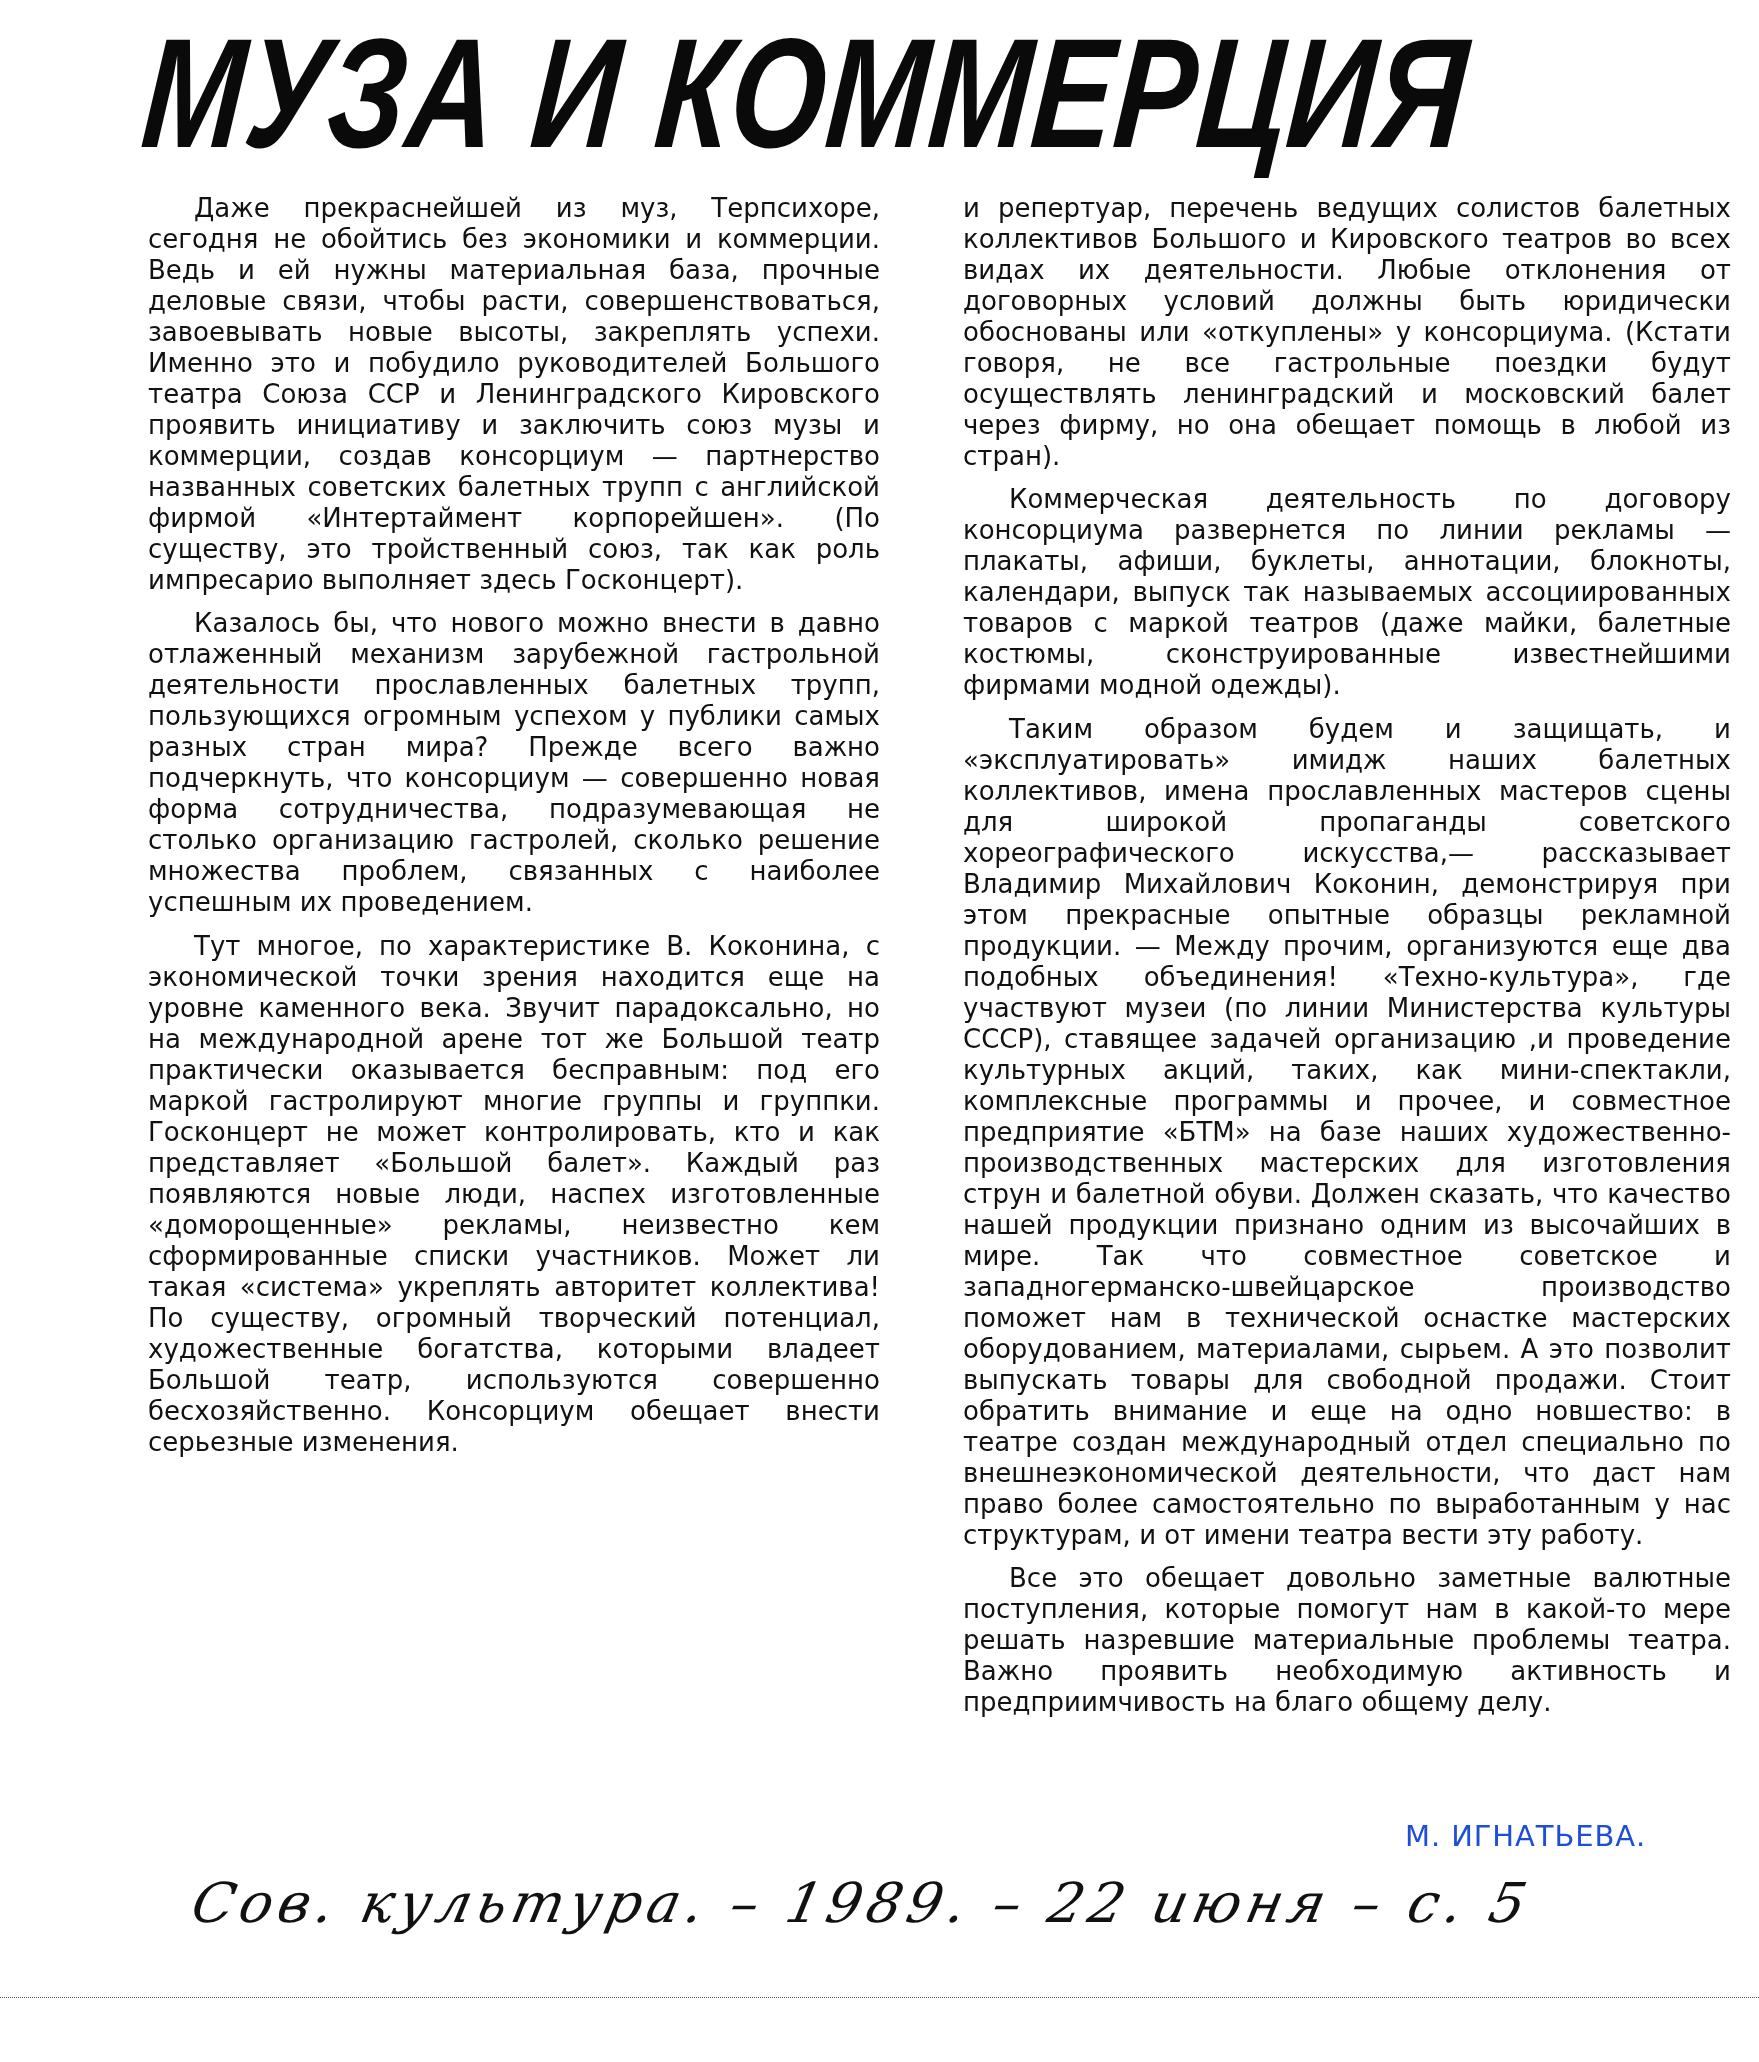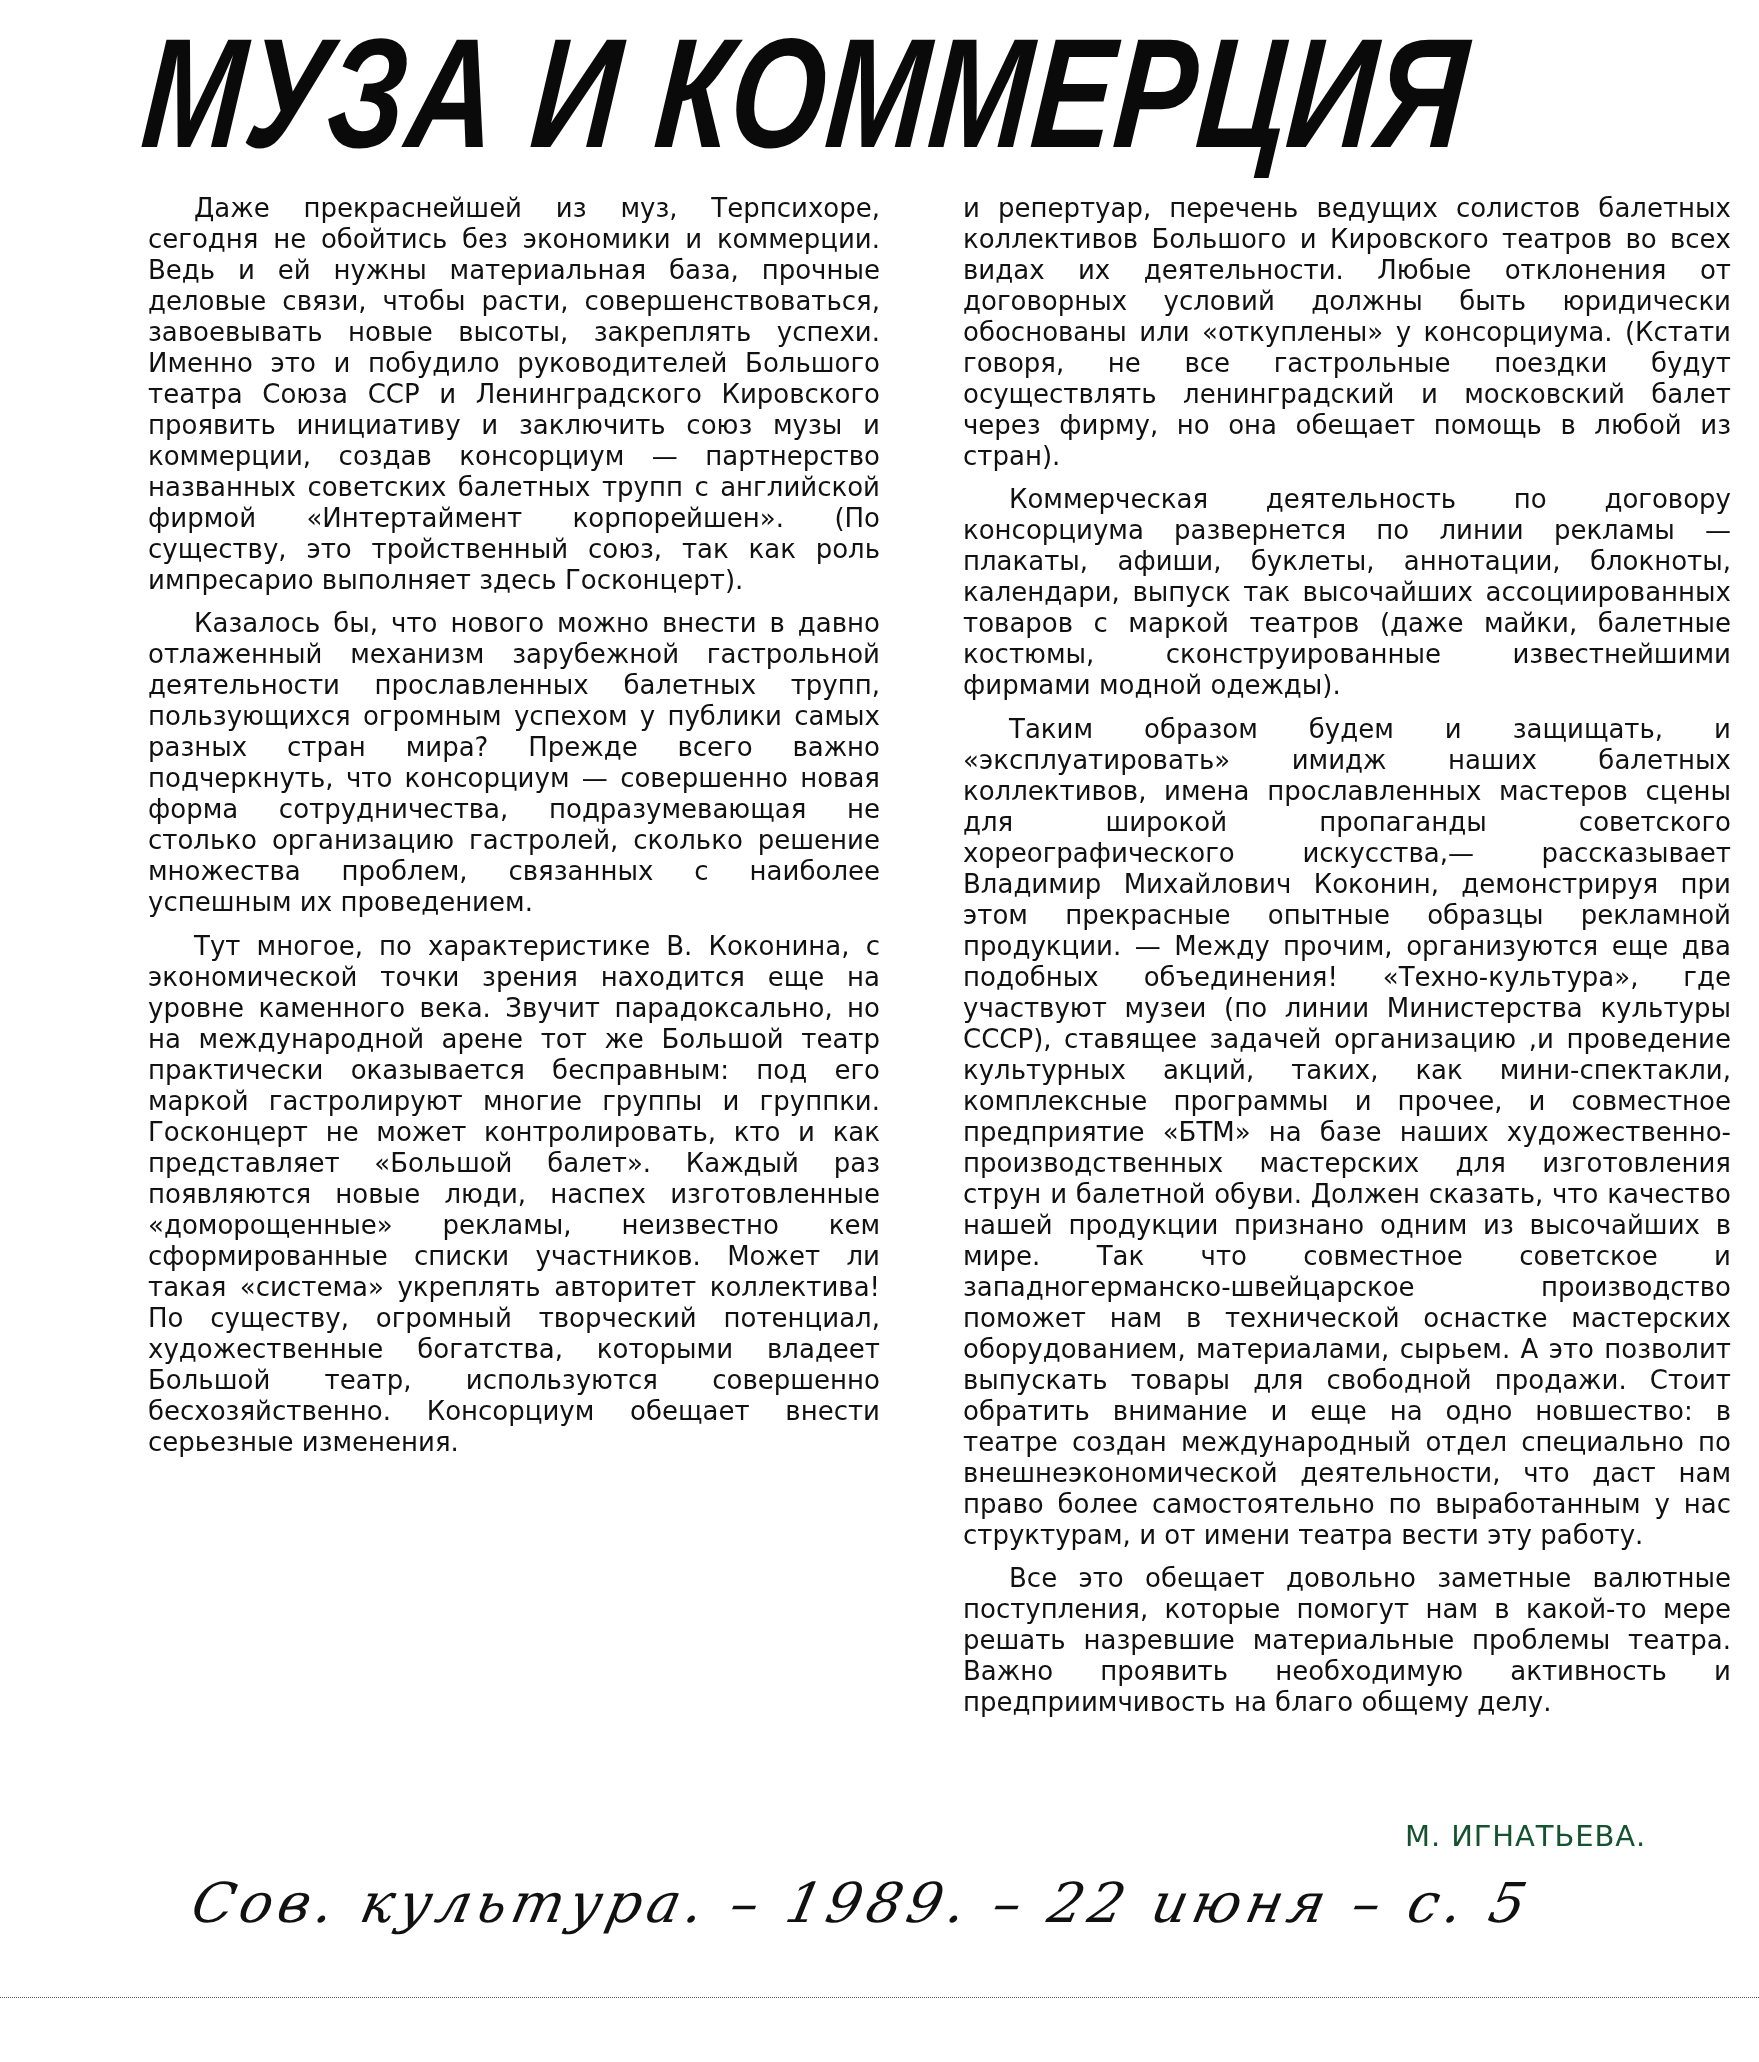--- a/index.html
+++ b/index.html
@@ -15,21 +15,21 @@
     position: absolute; top: 193px;
     font-family: "DejaVu Sans", sans-serif; font-size: 26px; line-height: 31px;
     text-align: justify; color: #111;
   }
   .col.left { left: 148px; width: 732px; }
   .col.right { left: 963px; width: 768px; }
   .col p { margin: 0 0 12.4px 0; text-indent: 46px; hyphens: manual; }
   .col p.cont { text-indent: 0; }
   .signature {
     position: absolute; left: 1405px; top: 1819px;
-    font-family: "DejaVu Sans", sans-serif; font-size: 29px; letter-spacing: 0.9px; color: #14532d;
+    font-family: "DejaVu Sans", sans-serif; font-size: 29px; letter-spacing: 0.9px; color: #1d4ed8;
   }
   .source-note {
     position: absolute; left: 193px; top: 1871px;
     font-family: "DejaVu Serif", serif; font-style: italic; font-size: 55px;
     letter-spacing: 5.3px; color: #111; white-space: nowrap;
     transform: skewX(-12deg);
   }
   .cut-line {
     position: absolute; left: 0; top: 1997px; width: 1759px; height: 0;
     border-top: 1.8px dotted #555;
@@ -41,21 +41,21 @@
 <div class="title">МУЗА И КОММЕРЦИЯ</div>
 
 <div class="col left">
   <p>Даже прекраснейшей из муз, Терпсихоре, сегодня не обойтись без экономики и коммерции. Ведь и ей нужны материальная база, прочные деловые связи, чтобы расти, совершенствоваться, завоевывать новые высоты, закреплять успехи. Именно это и побудило руководителей Большого театра Союза ССР и Ленинградского Кировского проявить инициативу и заключить союз музы и коммерции, создав консорциум — партнерство названных советских балетных трупп с английской фирмой «Интертаймент корпорейшен». (По существу, это тройственный союз, так как роль импресарио выполняет здесь Госконцерт).</p>
   <p>Казалось бы, что нового можно внести в давно отлаженный механизм зарубежной гастрольной деятельности прославленных балетных трупп, пользующихся огромным успехом у публики самых разных стран мира? Прежде всего важно подчеркнуть, что консорциум — совершенно новая форма сотрудничества, подразумевающая не столько организацию гастролей, сколько решение множества проблем, связанных с наиболее успешным их проведением.</p>
   <p>Тут многое, по характеристике В. Коконина, с экономической точки зрения находится еще на уровне каменного века. Звучит парадоксально, но на международной арене тот же Большой театр практически оказывается бесправным: под его маркой гастролируют многие группы и группки. Госконцерт не может контролировать, кто и как представляет «Большой балет». Каждый раз появляются новые люди, наспех изготовленные «доморощенные» рекламы, неизвестно кем сформированные списки участников. Может ли такая «система» укреплять авторитет коллектива! По существу, огромный творческий потенциал, художественные богатства, которыми владеет Большой театр, используются совершенно бесхозяйственно. Консорциум обещает внести серьезные изменения.</p>
 </div>
 
 <div class="col right">
   <p class="cont">и репертуар, перечень ведущих солистов балетных коллективов Большого и Кировского театров во всех видах их деятельности. Любые отклонения от договорных условий должны быть юридически обоснованы или «откуплены» у консорциума. (Кстати говоря, не все гастрольные поездки будут осуществлять ленинградский и московский балет через фирму, но она обещает помощь в любой из стран).</p>
-  <p>Коммерческая деятельность по договору консорциума развернется по линии рекламы — плакаты, афиши, буклеты, аннотации, блокноты, календари, выпуск так высочайших ассоциированных товаров с маркой театров (даже майки, балетные костюмы, сконструированные известнейшими фирмами модной одежды).</p>
+  <p>Коммерческая деятельность по договору консорциума развернется по линии рекламы — плакаты, афиши, буклеты, аннотации, блокноты, календари, выпуск так называемых ассоциированных товаров с маркой театров (даже майки, балетные костюмы, сконструированные известнейшими фирмами модной одежды).</p>
   <p>Таким образом будем и защищать, и «эксплуатировать» имидж наших балетных коллективов, имена прославленных мастеров сцены для широкой пропаганды советского хореографического искусства,— рассказывает Владимир Михайлович Коконин, демонстрируя при этом прекрасные опытные образцы рекламной продукции. — Между прочим, организуются еще два подобных объединения! «Техно-культура», где участвуют музеи (по линии Министерства культуры СССР), ставящее задачей организацию ,и проведение культурных акций, таких, как мини-спектакли, комплексные программы и прочее, и совместное предприятие «БТМ» на базе наших художественно-производственных мастерских для изготовления струн и балетной обуви. Должен сказать, что качество нашей продукции признано одним из высочайших в мире. Так что совместное советское и западногерманско-швейцарское производство поможет нам в технической оснастке мастерских оборудованием, материалами, сырьем. А это позволит выпускать товары для свободной продажи. Стоит обратить внимание и еще на одно новшество: в театре создан международный отдел специально по внешнеэкономической деятельности, что даст нам право более самостоятельно по выработанным у нас структурам, и от имени театра вести эту работу.</p>
   <p>Все это обещает довольно заметные валютные поступления, которые помогут нам в какой-то мере решать назревшие материальные проблемы театра. Важно проявить необходимую активность и предприимчивость на благо общему делу.</p>
 </div>
 
 <div class="signature">М. ИГНАТЬЕВА.</div>
 
 <div class="source-note">Сов. культура. – 1989. – 22 июня – с. 5</div>
 
 <div class="cut-line"></div>
 

